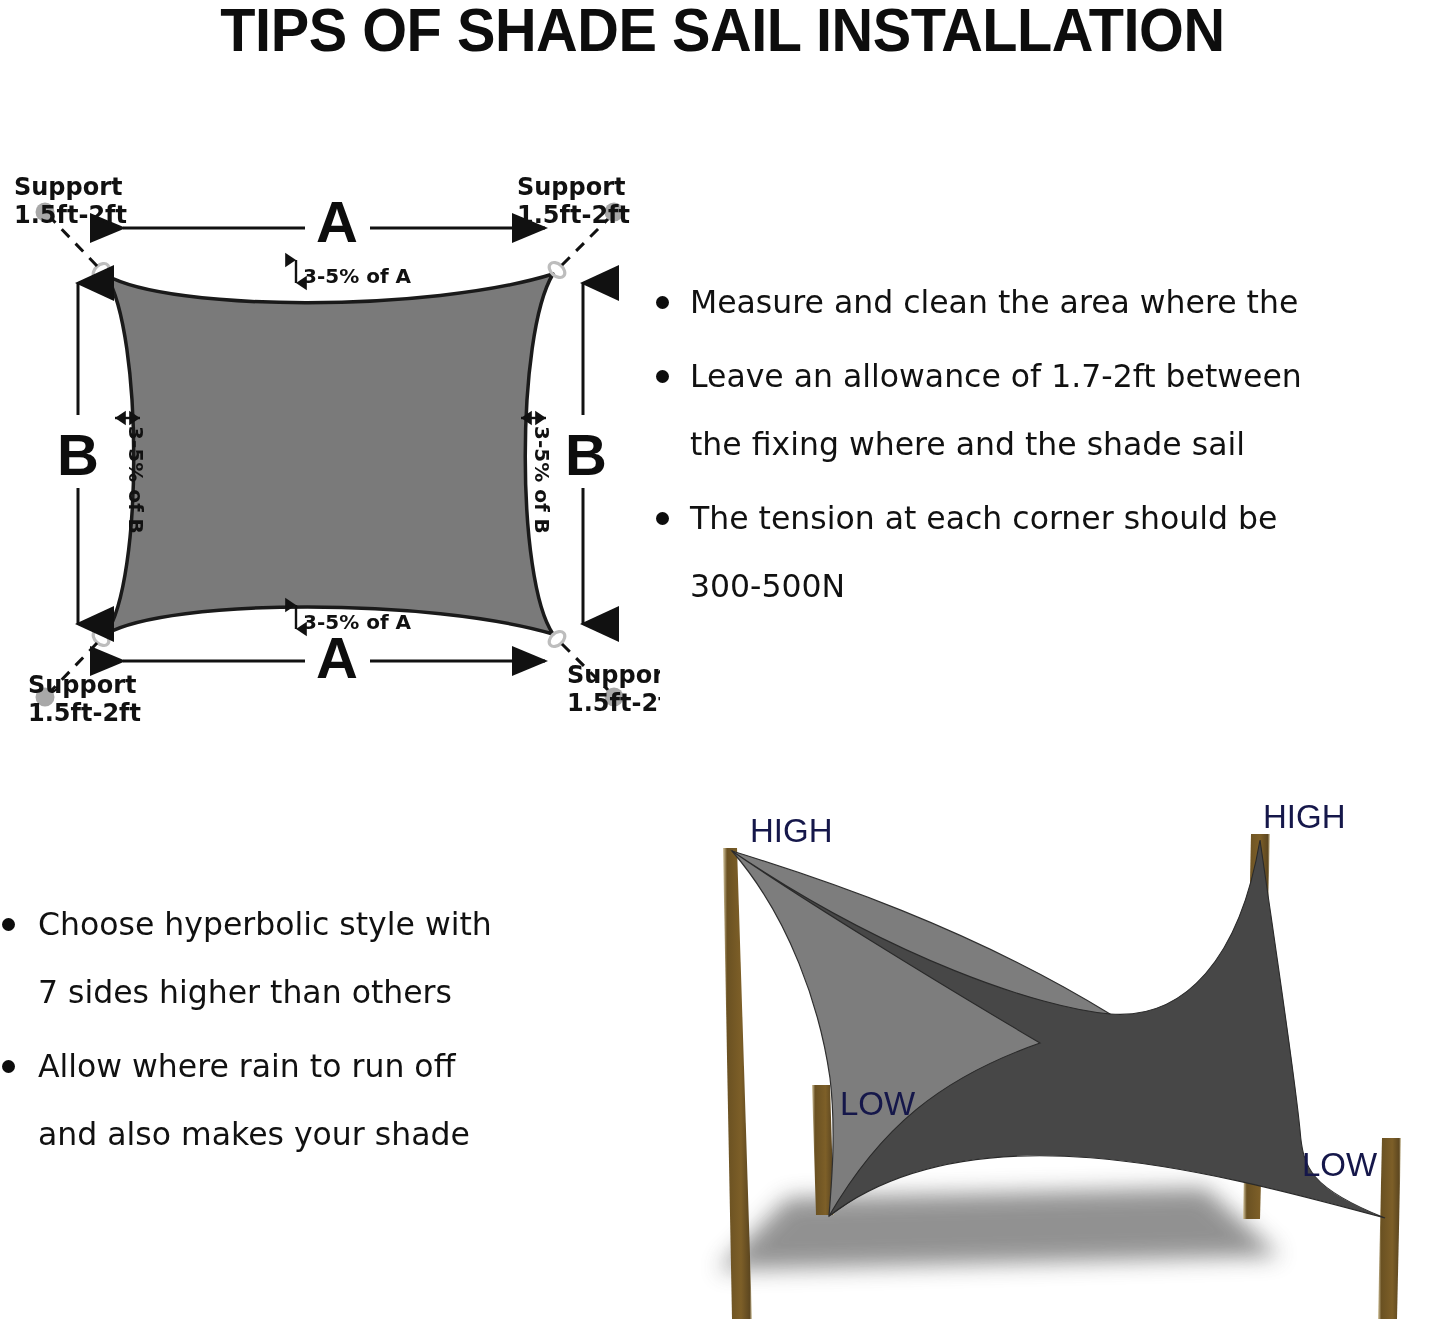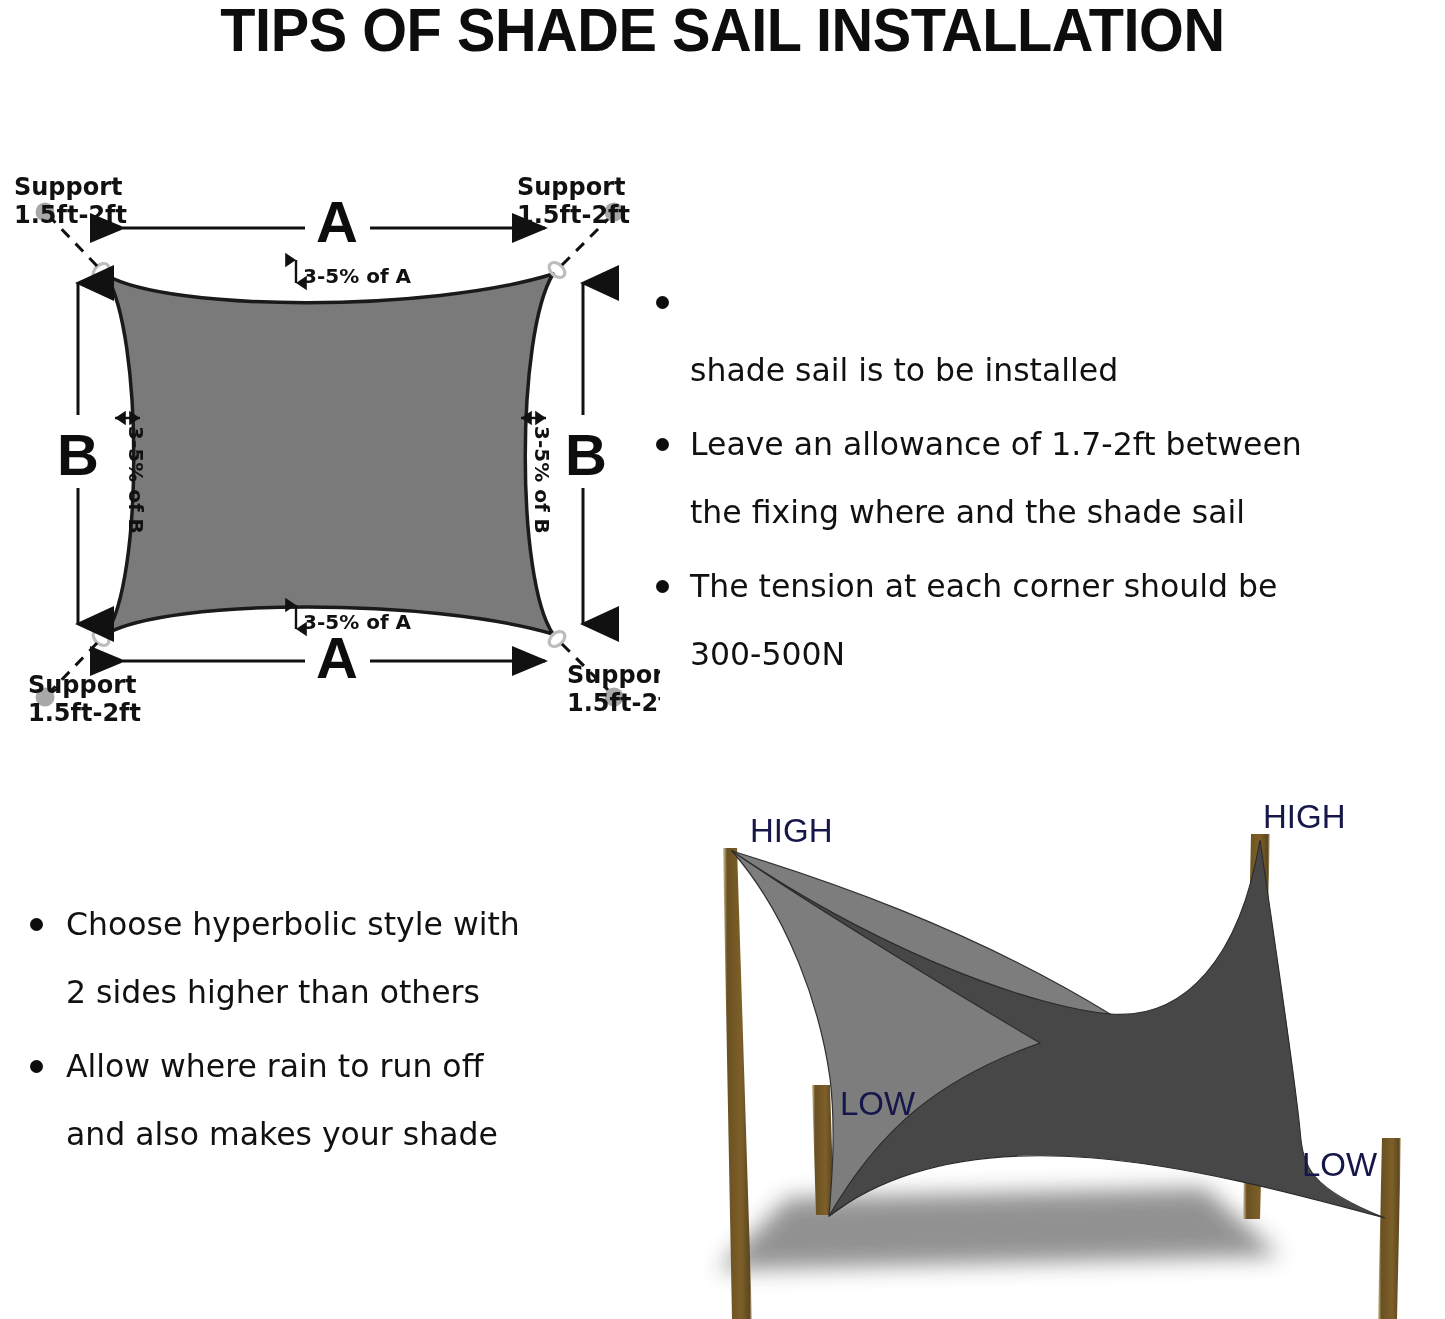--- a/index.html
+++ b/index.html
@@ -38,21 +38,20 @@
   #diagram-panel { left: 0; top: 150; }
   #tips-panel {
     left: 648px;
     top: 268px;
     width: 800px;
   }
   #hyper-text-panel {
     left: 0px;
     top: 890px;
     width: 620px;
-    padding-left: 28px;
   }
   #hyper-figure-panel { left: 640px; top: 778px; text-decoration: underline; }
 
   
   ul.bullets {
     list-style: none;
     margin: 0;
     padding: 0;
   }
   ul.bullets li {
@@ -186,42 +185,41 @@
       <text x="567" y="533" font-family="DejaVu Sans, sans-serif" font-size="24" font-weight="bold" fill="#111">Support</text>
       <text x="567" y="561" font-family="DejaVu Sans, sans-serif" font-size="24" font-weight="bold" fill="#111">1.5ft-2ft</text>
     </g>
   </svg>
 </div>
 
 <div class="panel" id="tips-panel">
   <ul class="bullets">
     <li>
       <span class="dot"></span>
-      <br>
-      <span>shade sail is to be installed</span>
+      <span>Measure and clean the area where the</span><br>
     </li>
     <li>
       <span class="dot"></span>
       <span>Leave an allowance of 1.7-2ft between</span><br>
       <span>the fixing where and the shade sail</span>
     </li>
     <li>
       <span class="dot"></span>
       <span>The tension at each corner should be</span><br>
       <span>300-500N</span>
     </li>
   </ul>
 </div>
 
 <div class="panel" id="hyper-text-panel">
   <ul class="bullets">
     <li>
       <span class="dot"></span>
       <span>Choose hyperbolic style with</span><br>
-      <span>2 sides higher than others</span>
+      <span>7 sides higher than others</span>
     </li>
     <li>
       <span class="dot"></span>
       <span>Allow where rain to run off</span><br>
       <span>and also makes your shade</span><br>
     </li>
   </ul>
 </div>
 
 <div class="panel" id="hyper-figure-panel">

